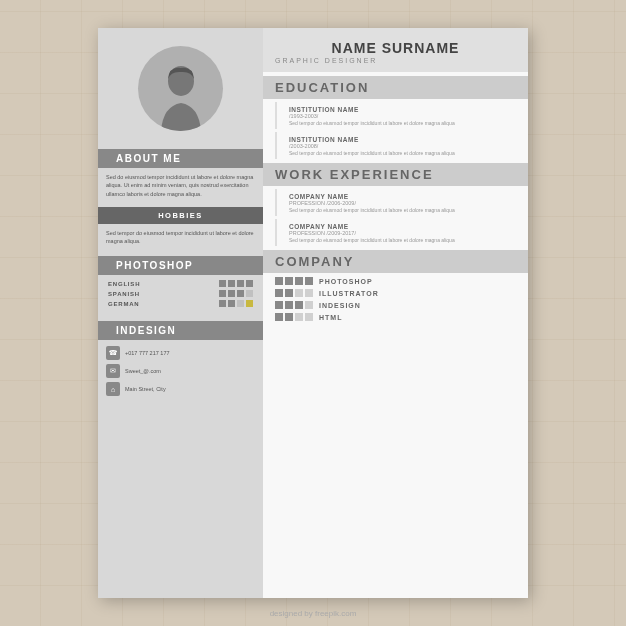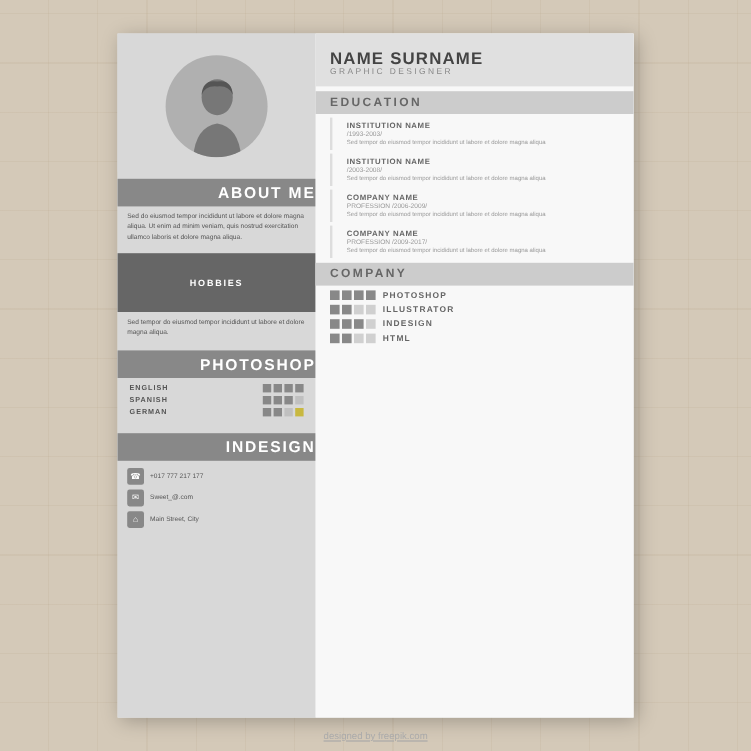--- a/index.html
+++ b/index.html
@@ -69,45 +69,45 @@
 
     .avatar-silhouette {
       width: 60px;
       height: 70px;
     }
 
     .section-header-left {
       width: 100%;
       background: #888;
       color: #fff;
-      text-align: right;
-      font-size: 13px;
+      text-align: left;
+      font-size: 10px;
       font-weight: bold;
       letter-spacing: 1.5px;
-      padding: 4px 0;
+      padding: 4px 18px;
       margin-top: 6px;
     }
 
     .about-text {
       font-size: 5.5px;
       color: #555;
       padding: 5px 8px;
       line-height: 1.5;
       text-align: left;
     }
 
     .section-header-dark {
       width: 100%;
       background: #666;
       color: #fff;
       text-align: center;
       font-size: 7.5px;
       font-weight: bold;
       letter-spacing: 1.5px;
-      padding: 20px 0;
+      padding: 4px 0;
       margin-top: 4px;
     }
 
     .hobbies-text {
       font-size: 5.5px;
       color: #555;
       padding: 5px 8px;
       line-height: 1.5;
       text-align: left;
     }
@@ -193,33 +193,34 @@
       background: #e0e0e0;
       padding: 12px 12px 8px 12px;
     }
 
     .name-title {
       font-size: 14px;
       font-weight: bold;
       color: #444;
       letter-spacing: 1px;
       text-transform: uppercase;
+      text-align: center;
     }
 
     .name-subtitle {
       font-size: 7px;
       color: #888;
       letter-spacing: 2px;
       margin-top: 1px;
     }
 
     .section-header-right {
       background: #ccc;
       color: #666;
-      font-size: 10px;
+      font-size: 13px;
       font-weight: bold;
       letter-spacing: 2px;
       padding: 4px 12px;
       margin-top: 4px;
     }
 
     .edu-item {
       padding: 4px 12px 2px 12px;
       border-left: 2px solid #ddd;
       margin: 3px 12px 0 12px;
@@ -310,21 +311,20 @@
     }
 
     .freepik-credit {
       position: absolute;
       bottom: 8px;
       left: 50%;
       transform: translateX(-50%);
       font-size: 8px;
       color: #aaa;
       white-space: nowrap;
-      text-decoration: underline;
     }
   </style>
 </head>
 <body>
 
 <div class="resume-card">
 
   <div class="left-col">
 
     <div class="avatar-area">
@@ -413,20 +413,21 @@
       <div class="edu-year">/1993-2003/</div>
       <div class="edu-desc">Sed tempor do eiusmod tempor incididunt ut labore et dolore magna aliqua</div>
     </div>
 
     <div class="edu-item">
       <div class="edu-institution">INSTITUTION NAME</div>
       <div class="edu-year">/2003-2008/</div>
       <div class="edu-desc">Sed tempor do eiusmod tempor incididunt ut labore et dolore magna aliqua</div>
     </div>
 
+    <div class="section-header-right">WORK EXPERIENCE</div>
 
     <div class="work-item">
       <div class="work-company">COMPANY NAME</div>
       <div class="work-profession">PROFESSION /2006-2009/</div>
       <div class="work-desc">Sed tempor do eiusmod tempor incididunt ut labore et dolore magna aliqua</div>
     </div>
 
     <div class="work-item">
       <div class="work-company">COMPANY NAME</div>
       <div class="work-profession">PROFESSION /2009-2017/</div>

